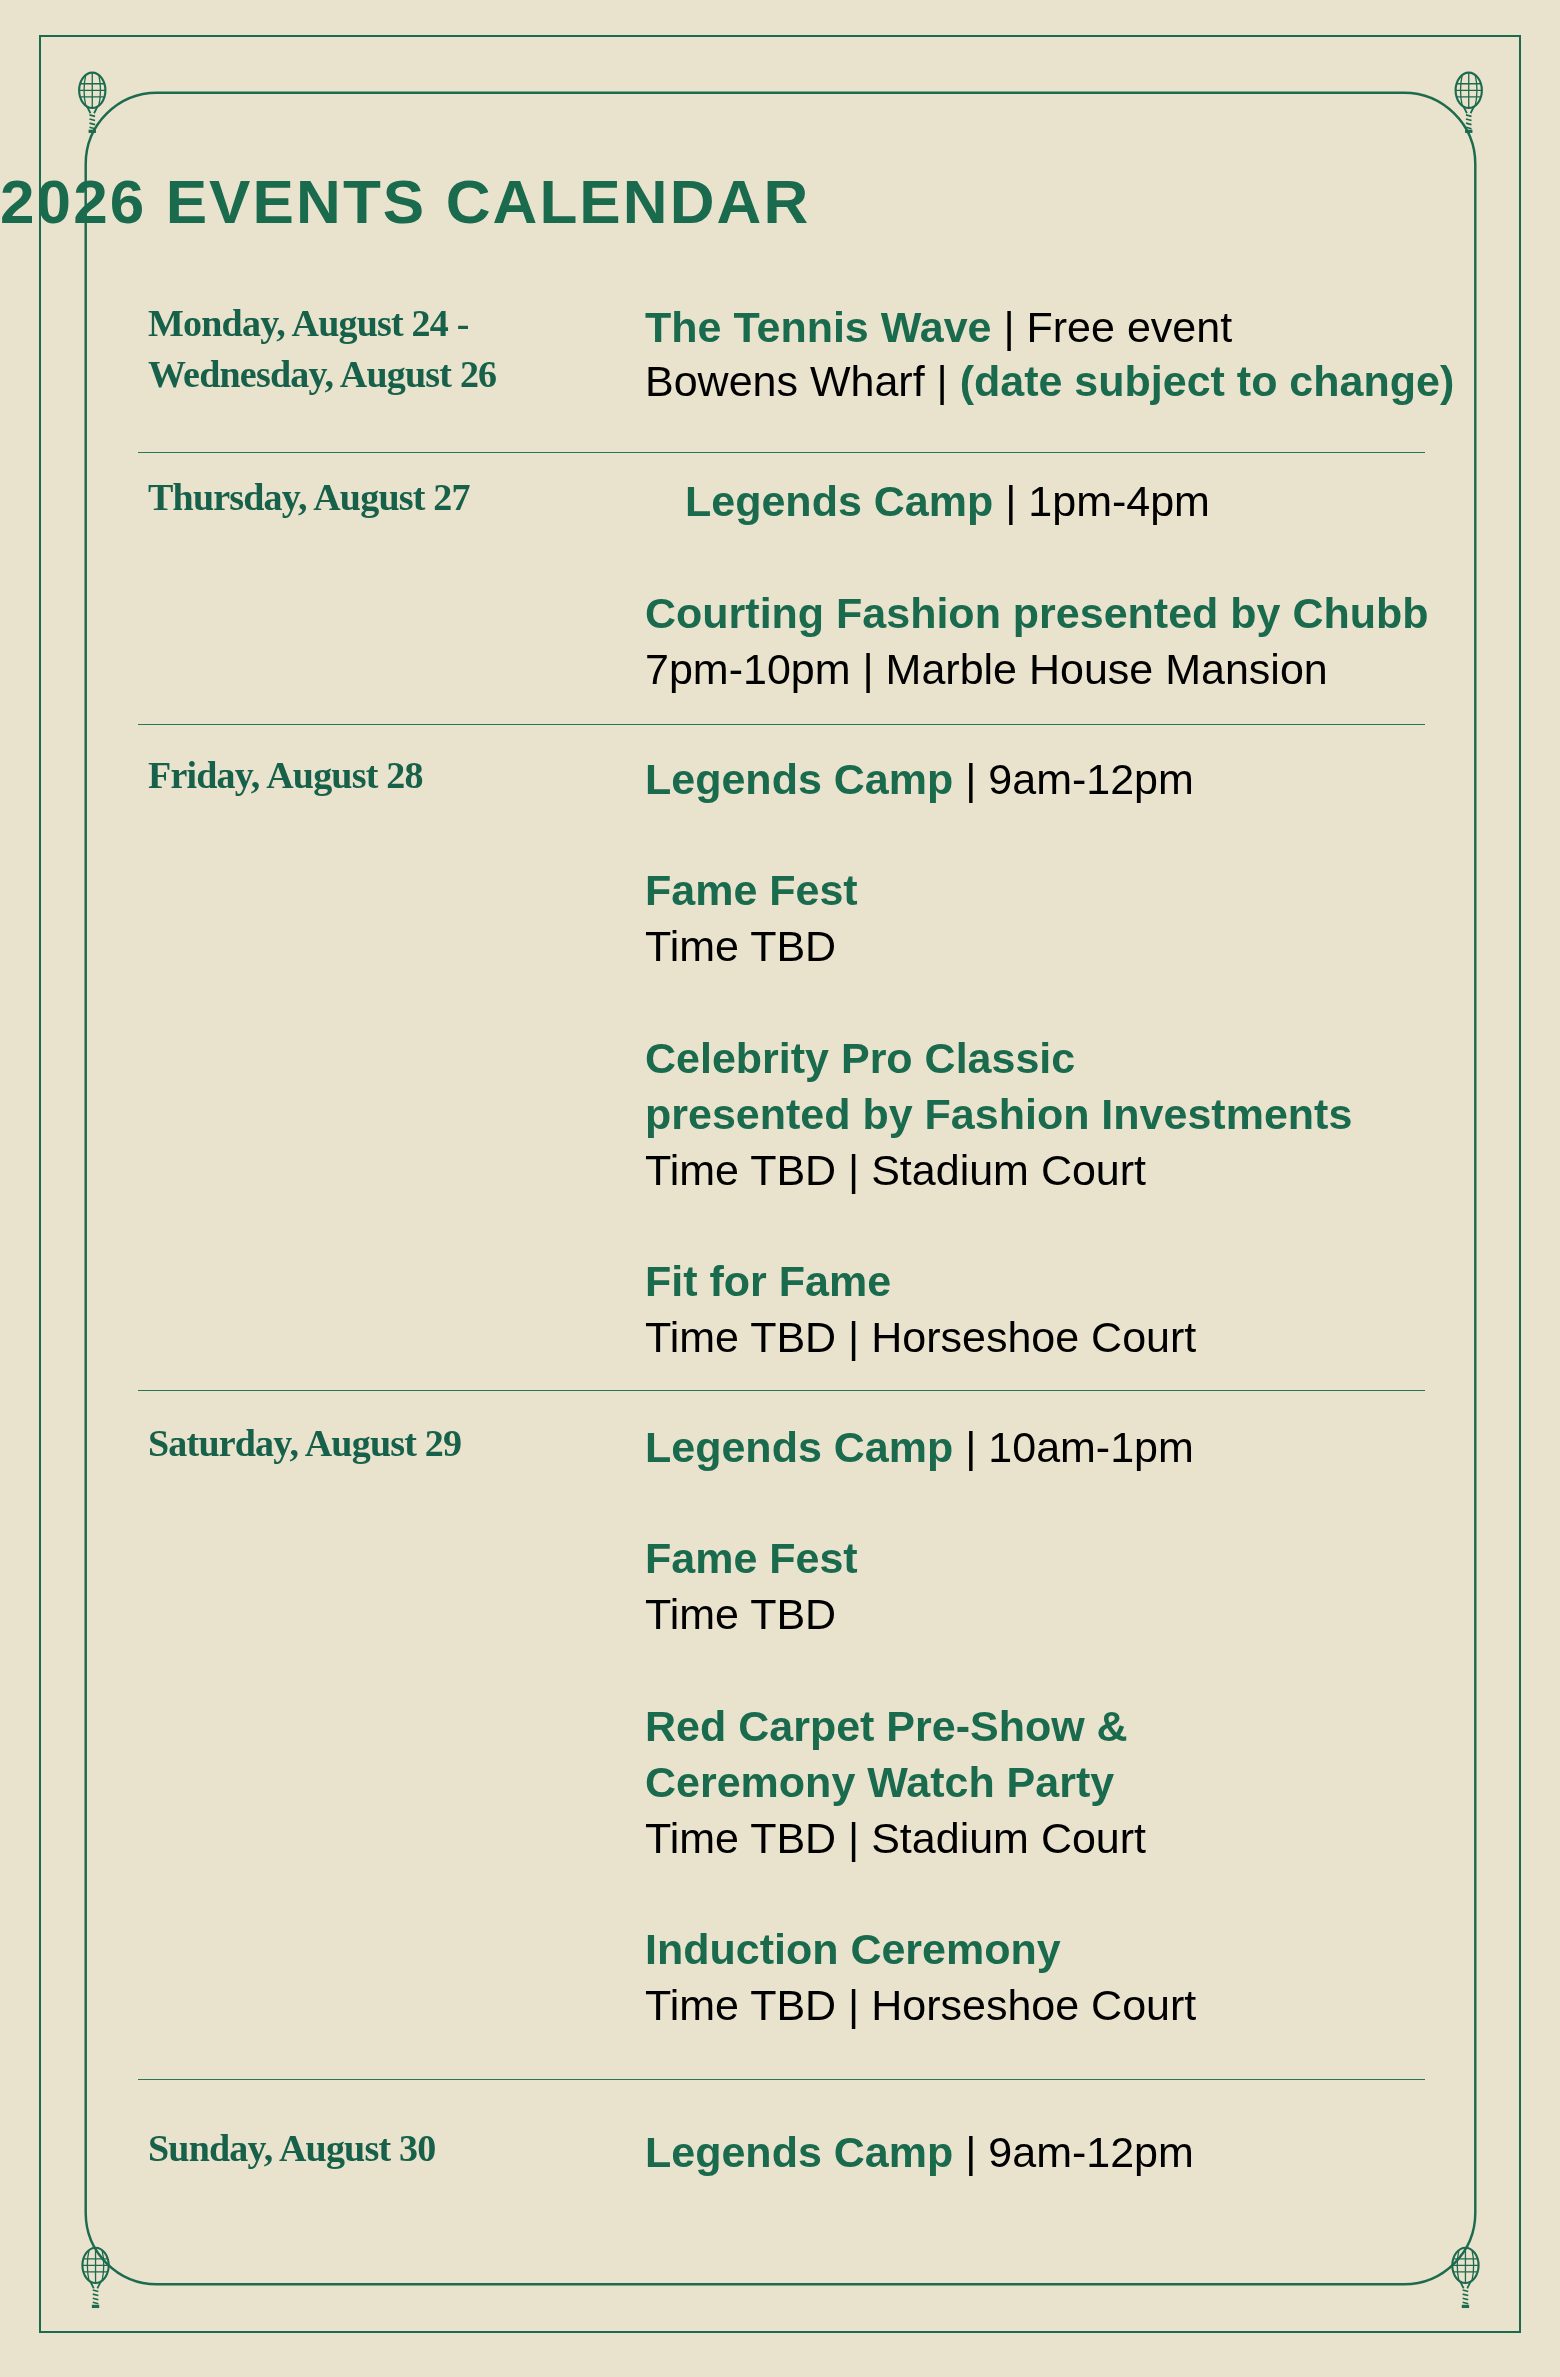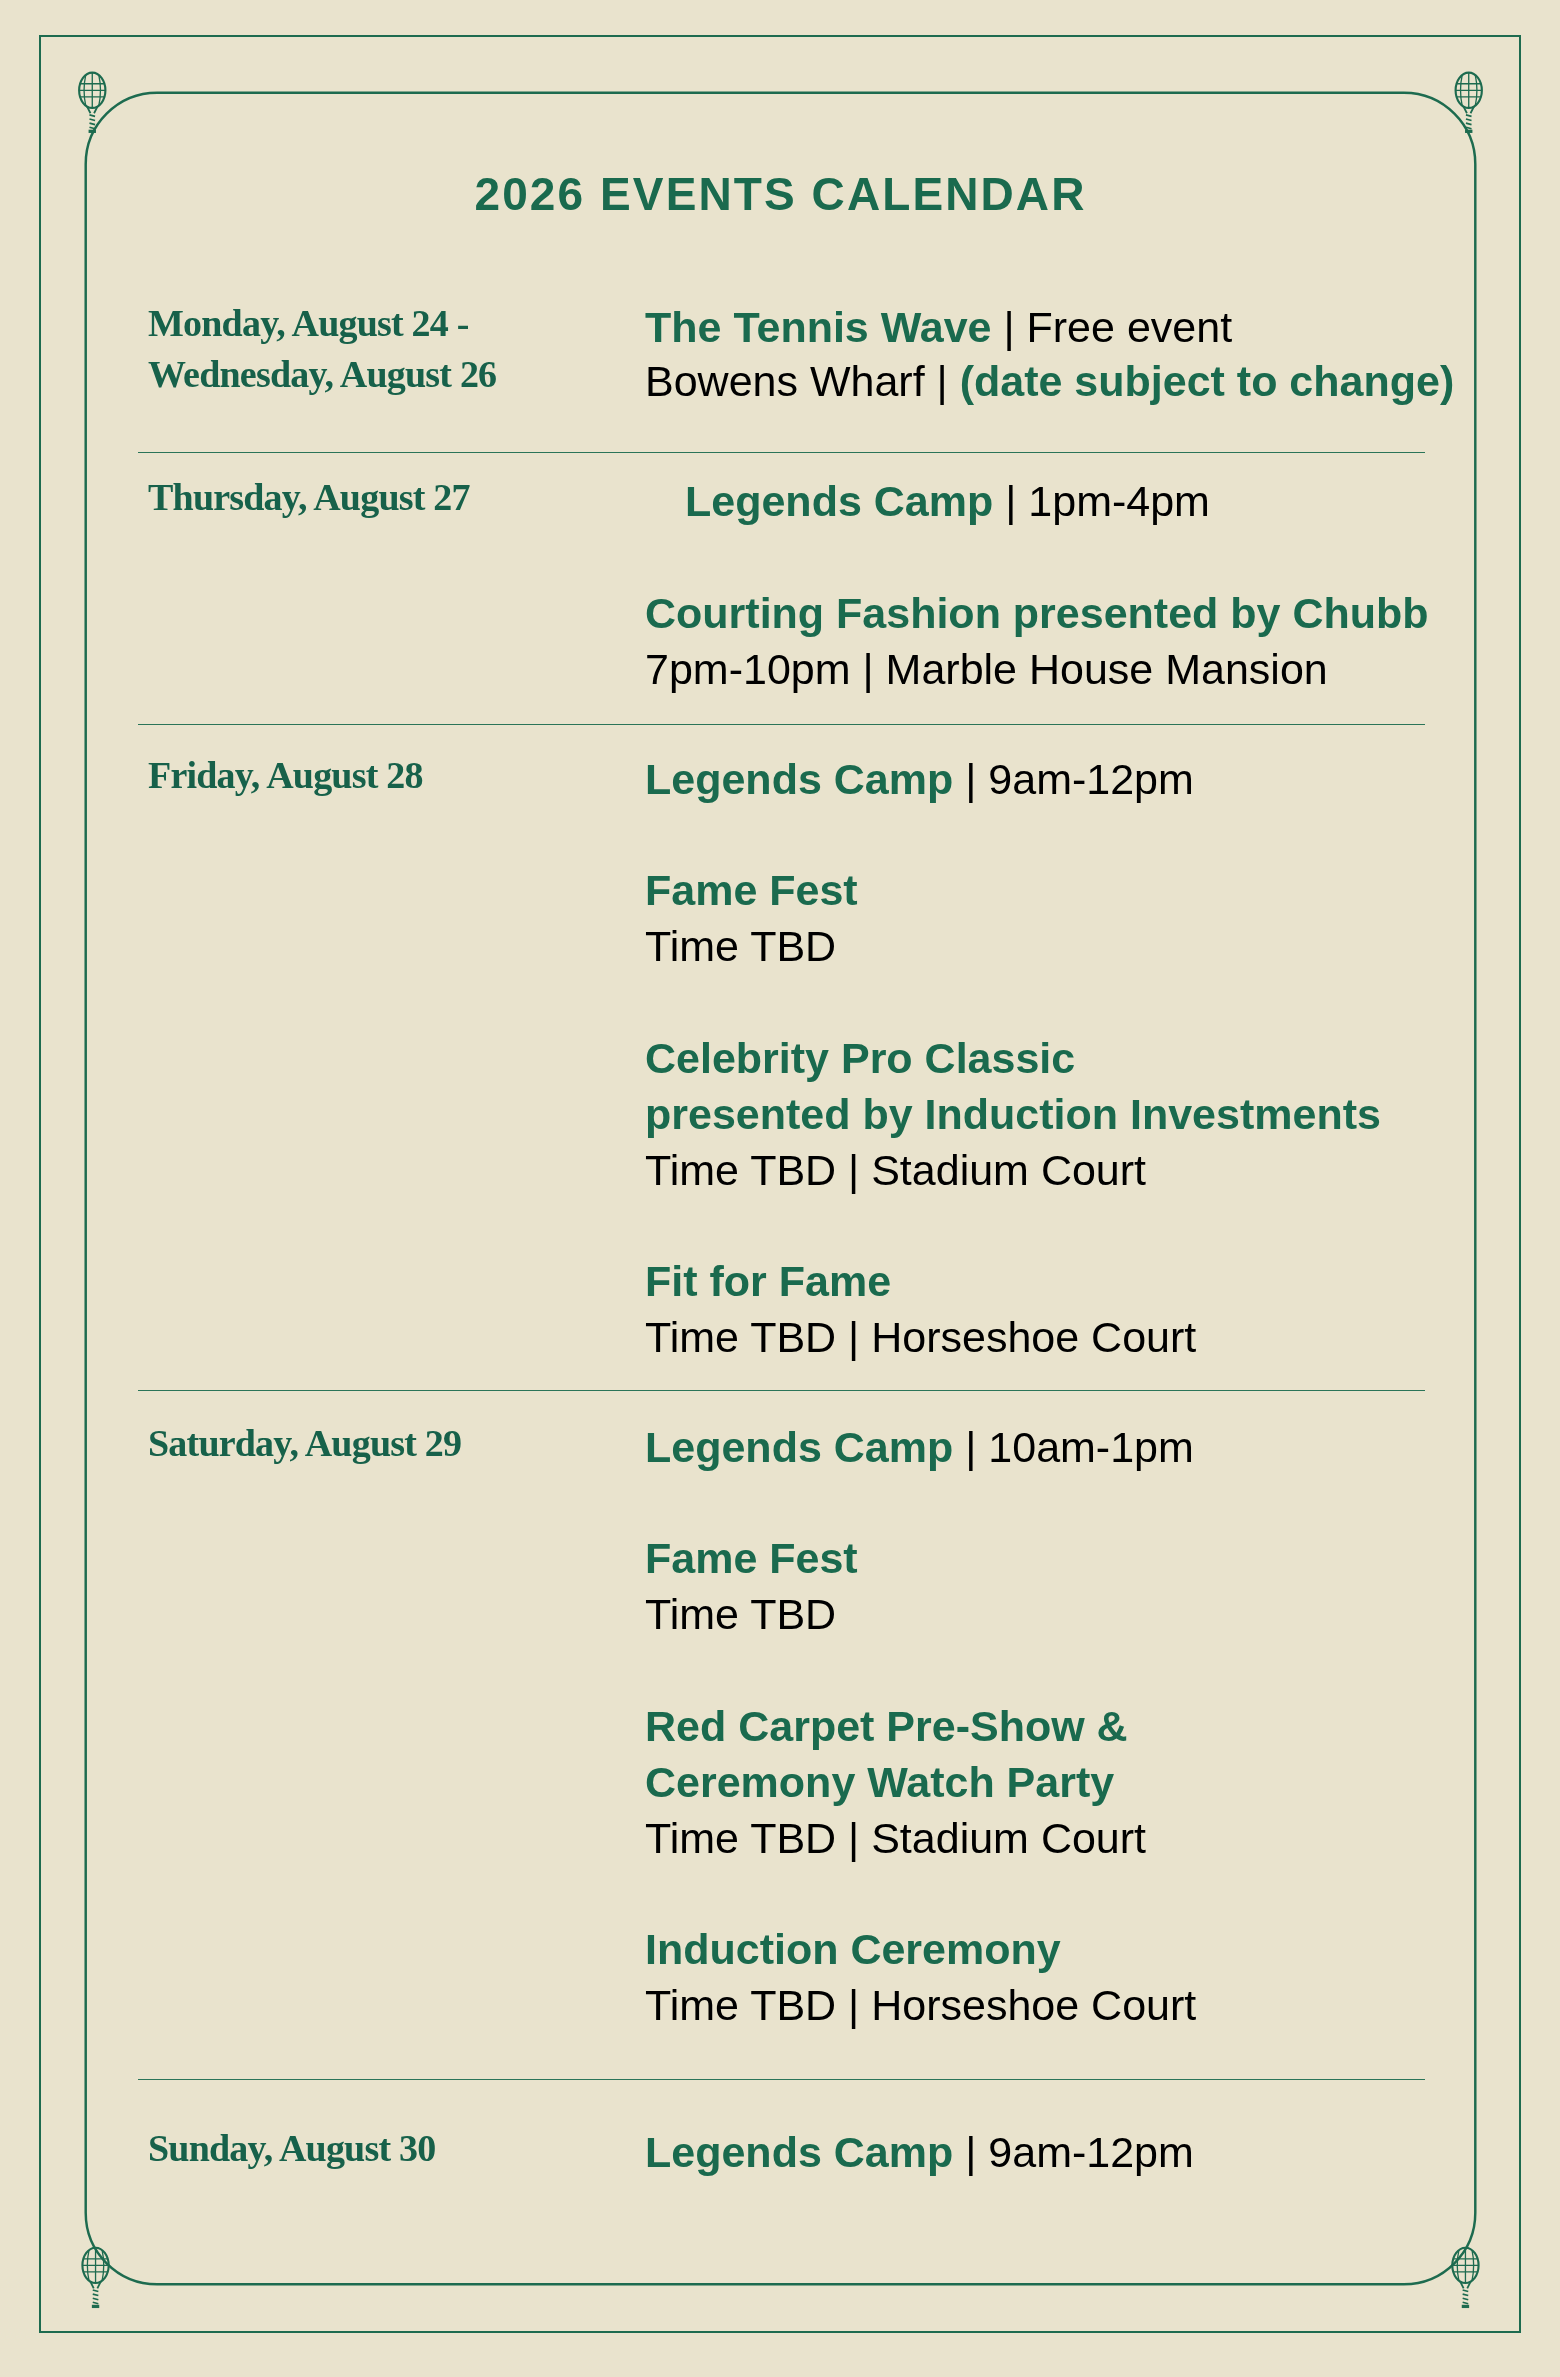--- a/index.html
+++ b/index.html
@@ -10,22 +10,21 @@
     overflow:hidden;
     font-family:"Liberation Sans", sans-serif;
   }
   .outer-border{
     position:absolute;left:39px;top:35px;width:1482px;height:2298px;
     border:2.5px solid #1d6b4f;box-sizing:border-box;
   }
   .deco-svg{position:absolute;left:0;top:0;width:1561px;height:2377px;}
   .page-title{
     position:absolute;left:0;top:171px;width:1561px;
-    text-align:center;
-    font-size:46px;font-weight:700;letter-spacing:2.1px;
+    font-size:62px;font-weight:700;letter-spacing:2.1px;
     color:#1a6a4e;
     line-height:1;
   }
   .row{position:absolute;left:0;width:1561px;}
   .date-col{position:absolute;left:148px;top:0;width:476px;}
   .date-line{
     position:absolute;left:0;white-space:nowrap;
     font-family:"Liberation Serif", serif;
     font-weight:700;font-size:38px;line-height:1;
     letter-spacing:-0.8px;color:#17614a;
@@ -97,21 +96,21 @@
       </div>
       <div class="row" style="top: 766px;">
         <div class="date-col">
           <div class="date-line" style="top: -9.9px;">Friday, August 28</div>
         </div>
         <div class="events-col">
           <div class="event-line" style="top: -8.2px;"><span class="seg-semibold">Legends Camp</span><span class="seg-light"> | 9am-12pm</span></div>
           <div class="event-line" style="top: 103px;"><span class="seg-semibold">Fame Fest</span></div>
           <div class="event-line" style="top: 159px;"><span class="seg-light">Time TBD</span></div>
           <div class="event-line" style="top: 271px;"><span class="seg-semibold">Celebrity Pro Classic</span></div>
-          <div class="event-line" style="top: 327px;"><span class="seg-semibold">presented by Induction Investments</span></div>
+          <div class="event-line" style="top: 327px;"><span class="seg-semibold">presented by Fashion Investments</span></div>
           <div class="event-line" style="top: 383px;"><span class="seg-light">Time TBD | Stadium Court</span></div>
           <div class="event-line" style="top: 494px;"><span class="seg-semibold">Fit for Fame</span></div>
           <div class="event-line" style="top: 550px;"><span class="seg-light">Time TBD | Horseshoe Court</span></div>
         </div>
       </div>
       <div class="row" style="top: 1434px;">
         <div class="date-col">
           <div class="date-line" style="top: -9.9px;">Saturday, August 29</div>
         </div>
         <div class="events-col">

